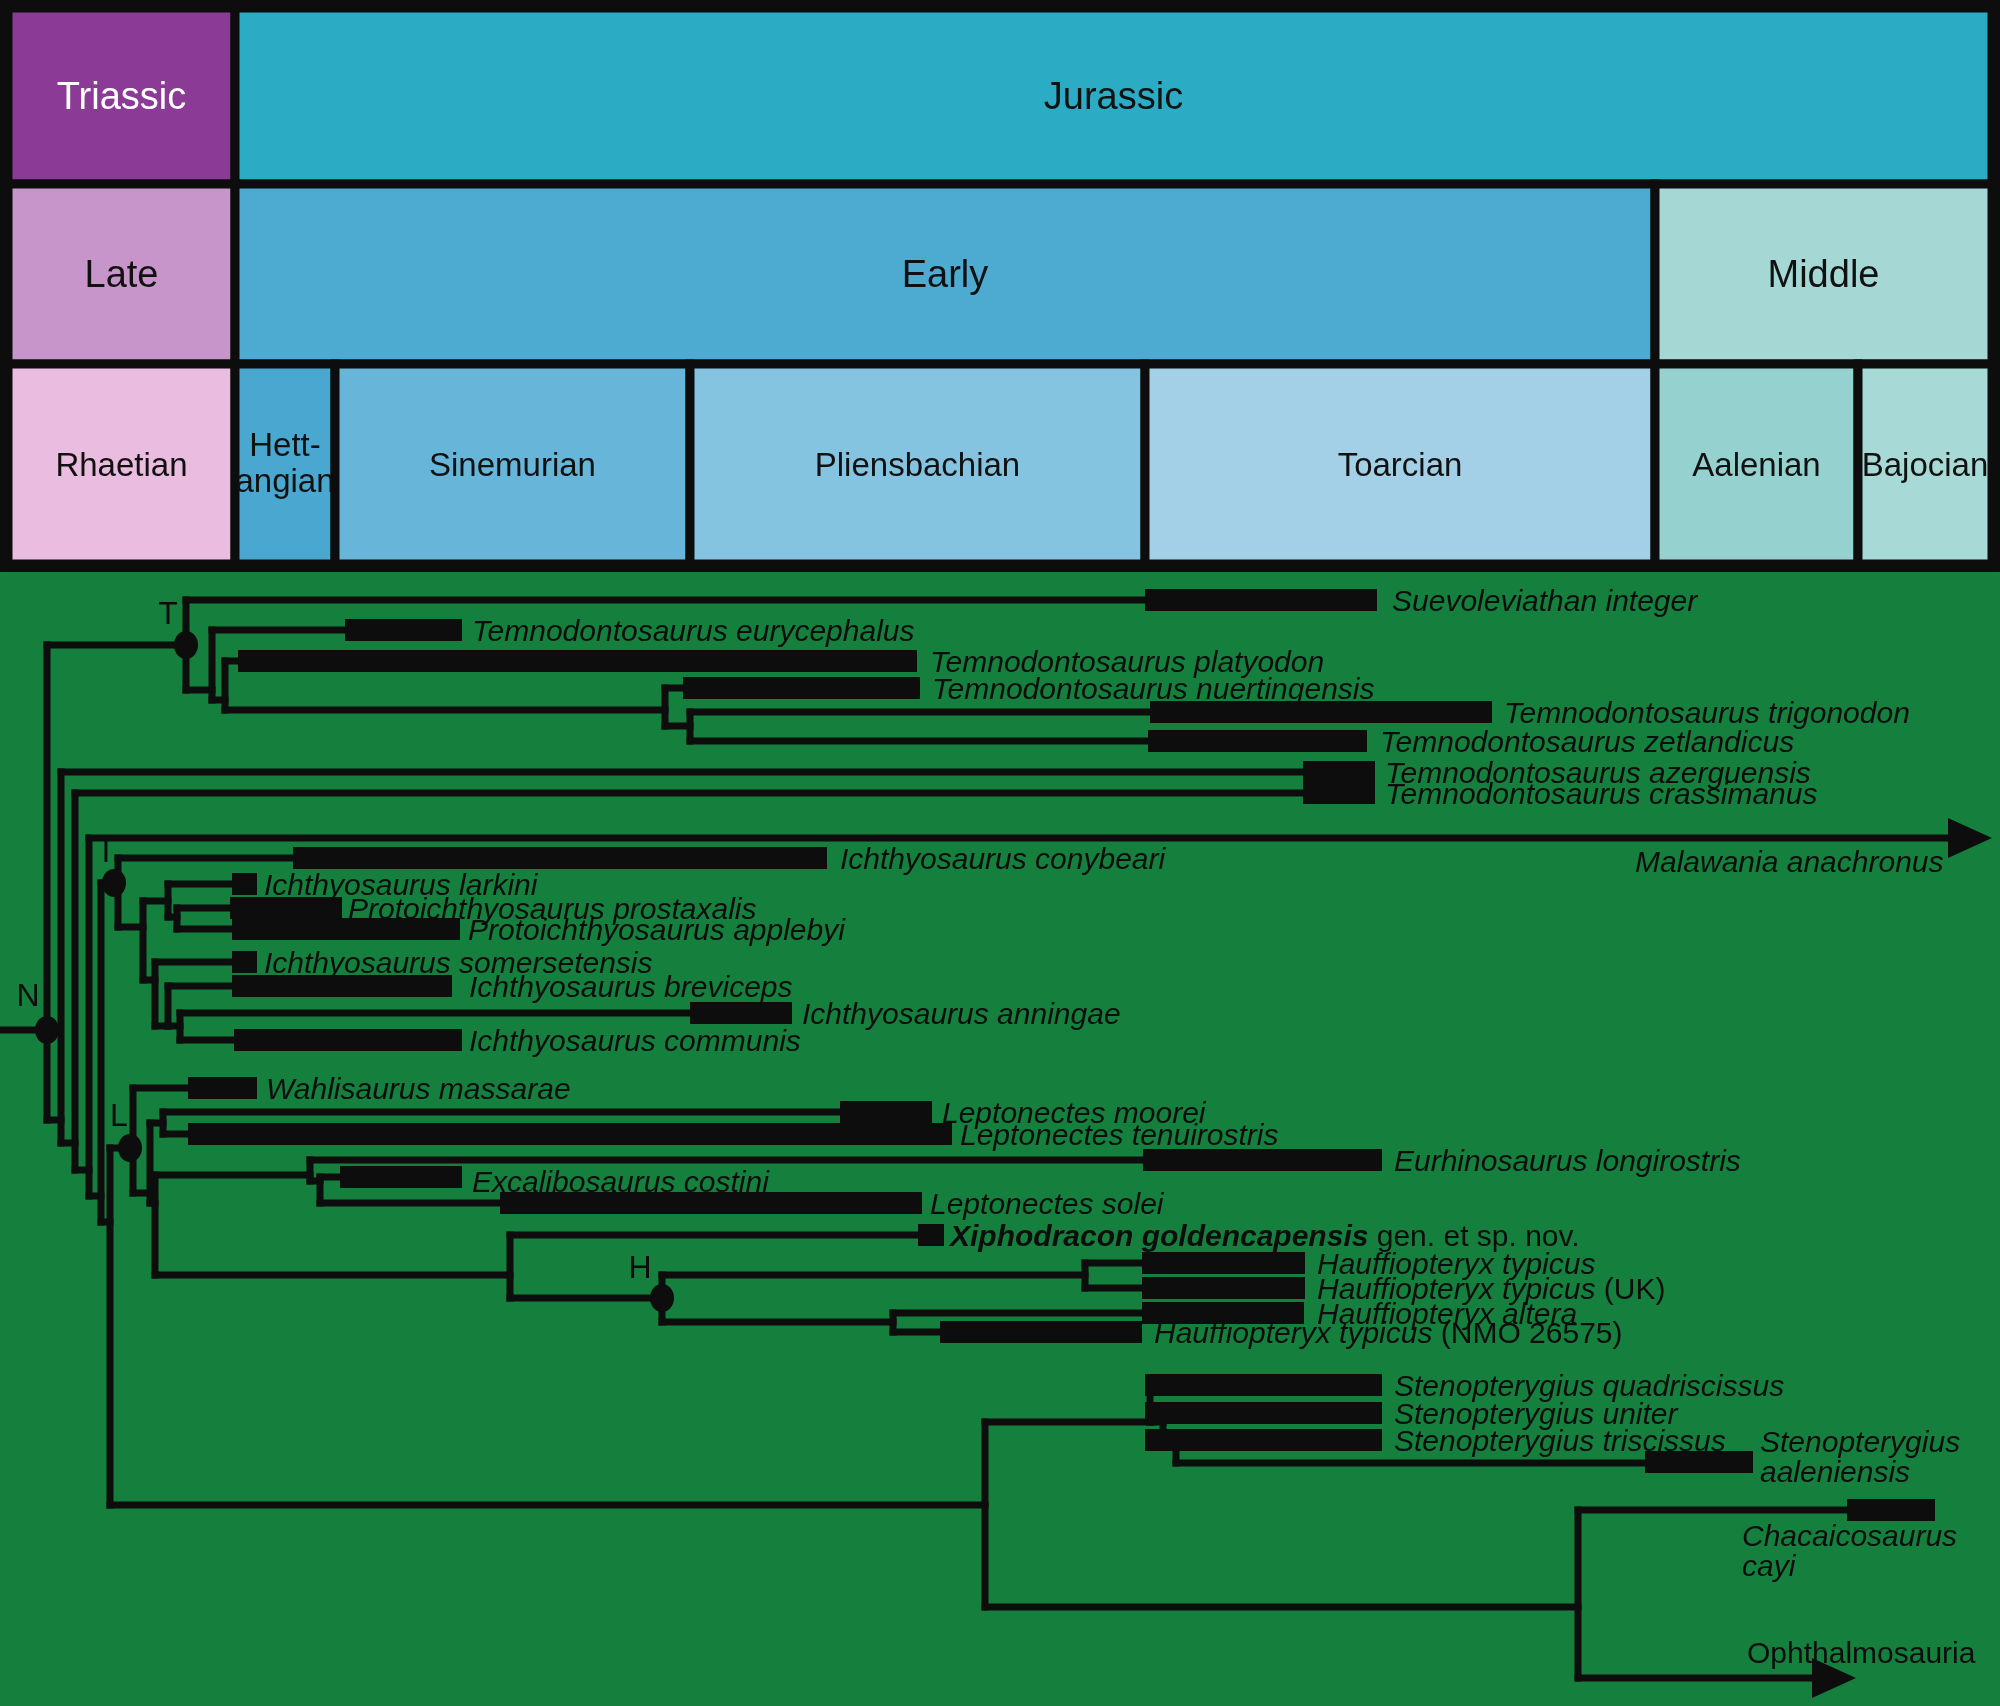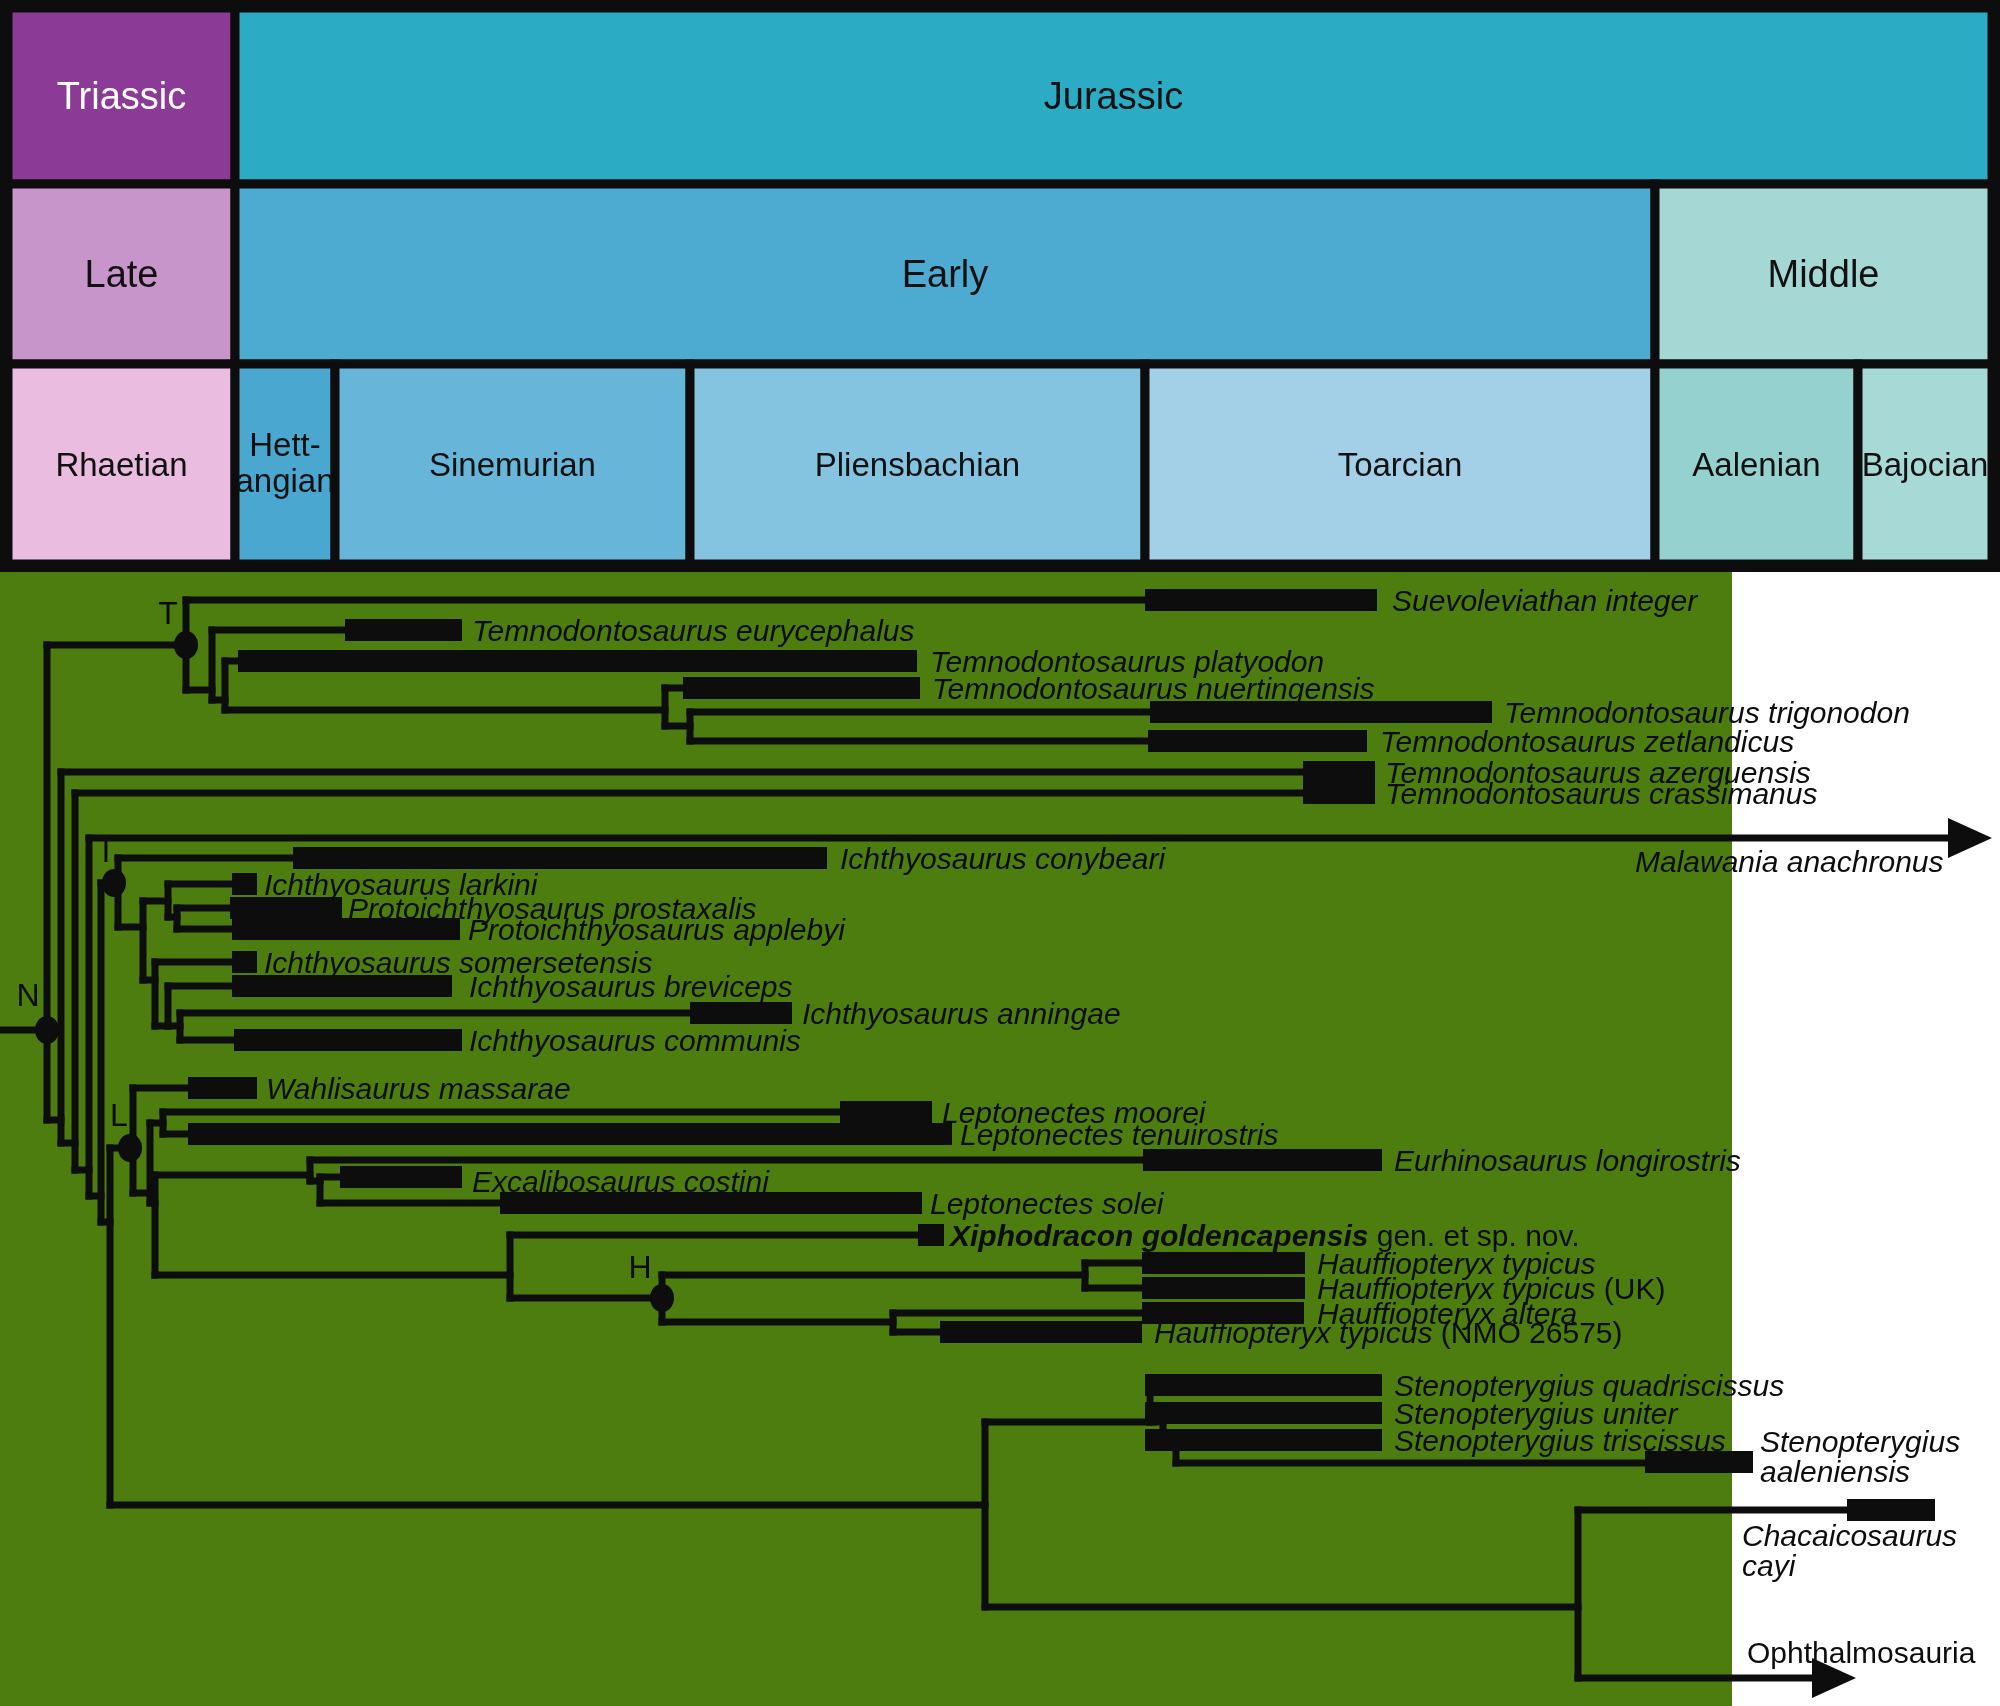--- a/index.html
+++ b/index.html
@@ -1,16 +1,16 @@
 <!DOCTYPE html>
 <html><head>
 <meta charset="utf-8">
 <style>
   html,body{margin:0;padding:0;background:#ffffff;}
-  #stage{width:1732px;height:1706px;position:relative;background:#4d7c0f;
+  #stage{width:2000px;height:1706px;position:relative;background:#15803d;
          font-family:"Liberation Sans", sans-serif;}
   svg{display:block;}
   text{font-family:"Liberation Sans", sans-serif;}
 </style>
 </head>
 <body>
 
 <div id="stage">
     <svg width="2000" height="1706" viewBox="0 0 2000 1706">
       <g>

